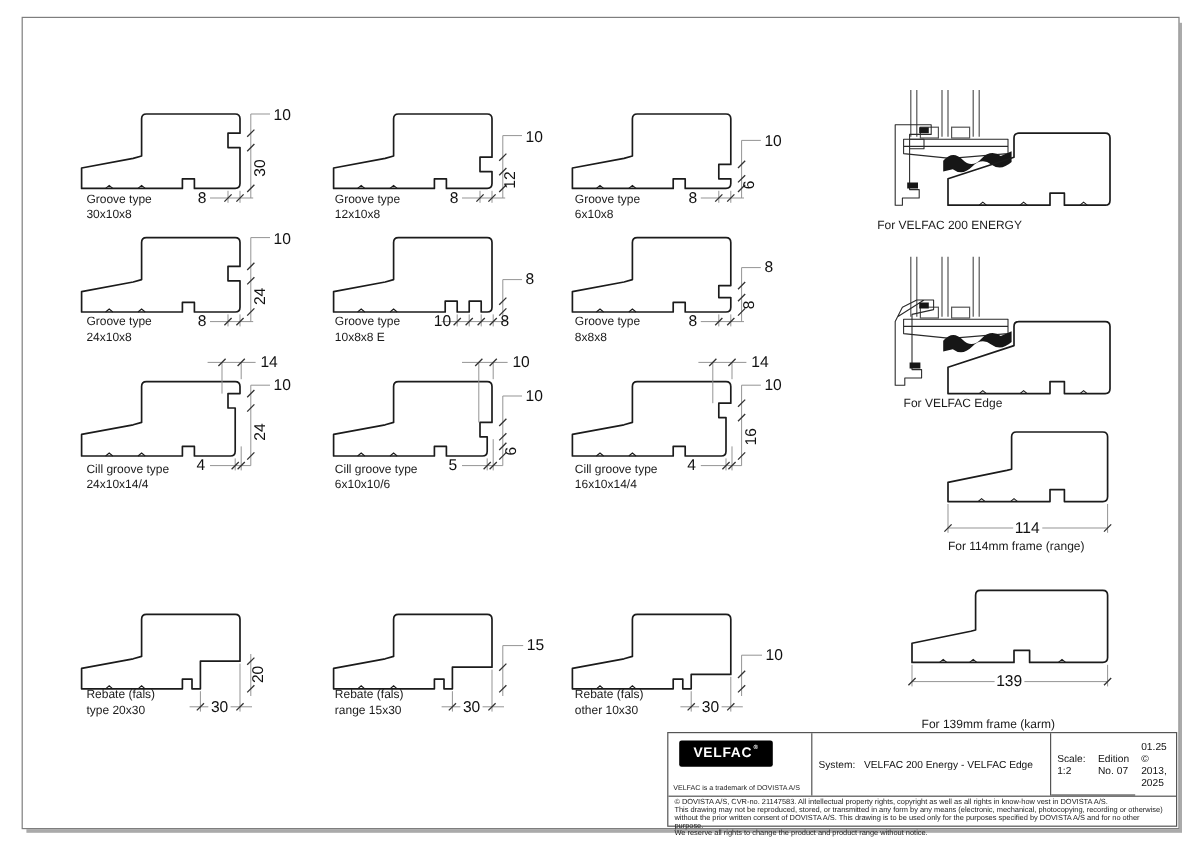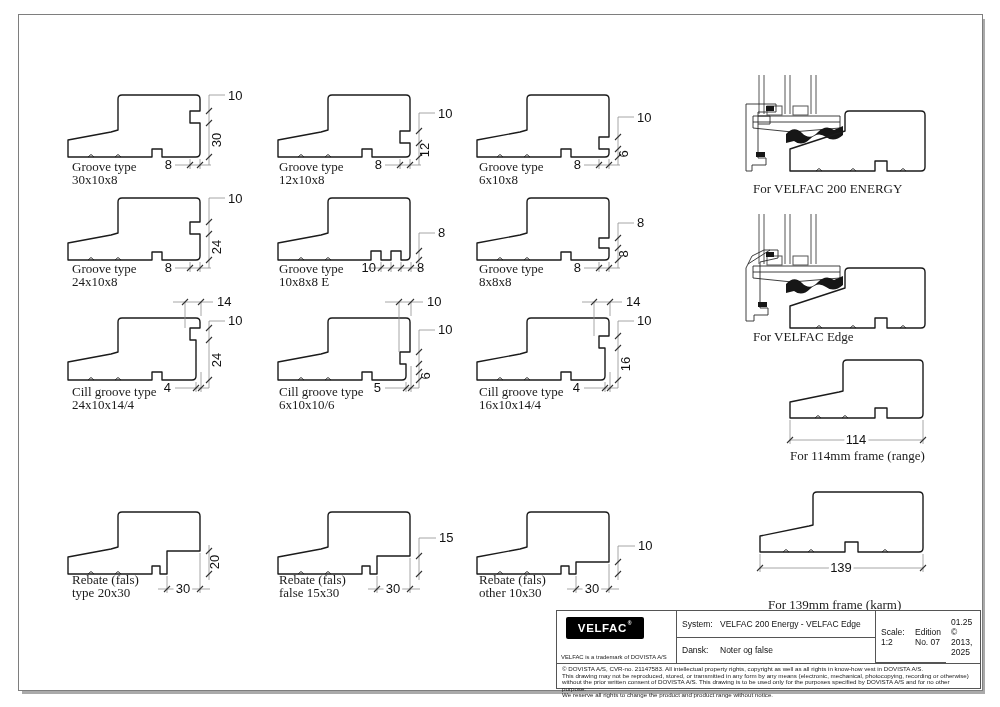--- a/index.html
+++ b/index.html
@@ -16,33 +16,33 @@
   svg text { font-family:"Liberation Sans", sans-serif; }
   .p  { fill:none; stroke:#1b1b1b; stroke-width:1.4; stroke-linejoin:round; stroke-linecap:round; }
   .thin { fill:none; stroke:#2a2a2a; stroke-width:0.9; stroke-linejoin:round; }
   .g  { fill:none; stroke:#555; stroke-width:1; }
   .d  { fill:none; stroke:#8f8f8f; stroke-width:0.8; }
   .tk { fill:none; stroke:#333; stroke-width:1.1; }
   .nk { fill:none; stroke:#1b1b1b; stroke-width:0.9; }
   .blk { fill:#161616; stroke:none; }
   .dt { font-size:13px; fill:#111; }
   .halo { paint-order:stroke; stroke:#fff; stroke-width:5px; text-anchor:middle; }
-  .lbl { position:absolute; font-size:13px; line-height:12.5px; color:#1a1a1a; white-space:nowrap;font-family:Liberation Serif, serif; }
+  .lbl { position:absolute; font-size:10px; line-height:12.5px; color:#1a1a1a; white-space:nowrap; }
   
   .tb { position:absolute; left:556px; top:610px; width:425px; height:79px;
         border:1px solid #555; box-sizing:border-box; background:#fff;
         display:flex; flex-direction:column; font-size:8.5px; color:#111; }
   .tb-top { display:flex; flex:0 0 52px; border-bottom:1px solid #555; }
   .tb-logo { width:120px; border-right:1px solid #555; position:relative; box-sizing:border-box; }
   .logo-box { position:absolute; left:9px; top:6px; width:78px; height:22px; background:#000;
               border-radius:2px; color:#fff; display:flex; align-items:center; justify-content:center;
               font-weight:bold; font-size:11.5px; letter-spacing:0.6px; }
   .logo-mark { font-size:5px; position:relative; top:-5px; margin-left:1px; }
   .tm { position:absolute; left:4px; bottom:3px; font-size:5.9px; color:#222; white-space:nowrap; }
-  .tb-mid { width:199px; border-right:1px solid #555; display:flex; flex-direction:column; box-sizing:border-box; }
+  .tb-mid { width:199px; border-right:1px solid #555; display:flex; flex-direction:row; box-sizing:border-box; }
   .tb-right { flex:1; display:flex; flex-direction:row; }
   .tb-row { flex:1; display:flex; align-items:center; padding:0 5px; border-bottom:1px solid #555; }
   .tb-row:last-child { border-bottom:none; }
   .tb-row .k { width:38px; flex:none; }
   .tb-fine { flex:1; padding:2px 5px; font-size:6.2px; line-height:6.6px; color:#222; }
 </style>
 </head>
 <body>
 
 <div class="sheet"></div>
@@ -160,21 +160,21 @@
 <div class="lbl" style="left:72px;top:574px"><span>Rebate (fals)</span><br><span>type 20x30</span></div>
 
 <svg class="cell" style="left:273px;top:490px" width="215" height="122">
   <path class="p" d="M5,84 L5,67 L48,59 L55,57 L55,26 Q55,22 59,22 L133,22 Q137,22 137,26 L137,66 L104,66 L104,84 L97,84 L97,76 L89,76 L89,84 Z"></path>
   <path class="nk" d="M25,84 l3,-2.5 3,2.5 M52,84 l3,-2.5 3,2.5"></path>
   <path class="d" d="M146,48 L163,48 M146,48 L146,90 M95,99 L147,99 M104,86 L104,103 M137,68 L137,103"></path>
   <path class="tk" d="M143,69 L149,63 M143,87 L149,81 M101,102 L107,96 M134,102 L140,96"></path>
   <text class="dt" x="166" y="52">15</text>
   <text class="dt halo" x="120" y="103">30</text>
 </svg>
-<div class="lbl" style="left:279px;top:574px"><span>Rebate (fals)</span><br><span>false 15x30</span></div>
+<div class="lbl" style="left:279px;top:574px"><span>Rebate (fals)</span><br><span>range 15x30</span></div>
 
 <svg class="cell" style="left:472px;top:490px" width="215" height="122">
   <path class="p" d="M5,84 L5,67 L48,59 L55,57 L55,26 Q55,22 59,22 L133,22 Q137,22 137,26 L137,72 L104,72 L104,84 L97,84 L97,76 L89,76 L89,84 Z"></path>
   <path class="nk" d="M25,84 l3,-2.5 3,2.5 M52,84 l3,-2.5 3,2.5"></path>
   <path class="d" d="M146,56 L163,56 M146,56 L146,90 M95,99 L147,99 M104,86 L104,103 M137,74 L137,103"></path>
   <path class="tk" d="M143,75 L149,69 M143,87 L149,81 M101,102 L107,96 M134,102 L140,96"></path>
   <text class="dt" x="166" y="60">10</text>
   <text class="dt halo" x="120" y="103">30</text>
 </svg>
 <div class="lbl" style="left:479px;top:574px"><span>Rebate (fals)</span><br><span>other 10x30</span></div>
@@ -183,21 +183,21 @@
   <path class="g" d="M19,11 L19,50 M24,11 L24,50 M45,11 L45,50 M50,11 L50,50 M71,11 L71,50 M76,11 L76,50"></path>
   <rect class="g" x="27" y="42" width="15" height="9"></rect>
   <rect class="g" x="53" y="42" width="15" height="9"></rect>
   <path class="thin" d="M13,52 L100,52 L100,64 L52,68 L13,64 Z M13,58 L100,58"></path>
   <path class="blk" d="M46,70 Q54,61 62,69 Q70,77 78,68 Q86,60 94,66 L103,62 L103,71 Q94,79 86,73 Q78,67 70,75 Q62,83 54,77 L46,79 Z"></path>
   <path class="thin" d="M6,40 L36,40 L36,48 L18,48 L18,94 L26,94 L26,101 L12,101 L12,107 L6,107 Z M18,52 L30,52 L30,60 L18,60"></path>
   <path class="blk" d="M26,42 h8 v5 h-8 Z M16,88 h9 v5 h-9 Z"></path>
   <path class="p" d="M50,107 L50,85 L105,67 L105,51 Q105,47 109,47 L181,47 Q185,47 185,51 L185,103 Q185,107 181,107 L147,107 L147,97 L135,97 L135,107 Z"></path>
   <path class="nk" d="M76,107 l3,-2.5 3,2.5 M110,107 l3,-2.5 3,2.5 M160,107 l3,-2.5 3,2.5"></path>
 </svg>
-<div class="lbl" style="left:753px;top:183px"><span>For VELFAC 200 ENERGY</span></div>
+<div class="lbl" style="left:731px;top:183px"><span>For VELFAC 200 ENERGY</span></div>
 
 <svg class="sec" style="left:740px;top:212px" width="200" height="118">
   <path class="g" d="M19,2 L19,52 M24,2 L24,52 M45,2 L45,52 M50,2 L50,52 M71,2 L71,52 M76,2 L76,52"></path>
   <rect class="g" x="27" y="44" width="15" height="9"></rect>
   <rect class="g" x="53" y="44" width="15" height="9"></rect>
   <path class="thin" d="M13,54 L100,54 L100,66 L52,70 L13,66 Z M13,60 L100,60"></path>
   <path class="blk" d="M46,72 Q54,63 62,71 Q70,79 78,70 Q86,62 94,68 L103,64 L103,73 Q94,81 86,75 Q78,69 70,77 Q62,85 54,79 L46,81 Z"></path>
   <path class="thin" d="M6,56 L12,44 L24,38 L38,38 L38,46 L20,50 L20,96 L28,96 L28,103 L14,103 L14,109 L6,109 Z M8,52 L30,38"></path>
   <path class="blk" d="M26,40 h8 v5 h-8 Z M18,90 h9 v5 h-9 Z"></path>
   <path class="p" d="M50,116 L50,94 L105,76 L105,60 Q105,56 109,56 L181,56 Q185,56 185,60 L185,112 Q185,116 181,116 L147,116 L147,106 L135,106 L135,116 Z"></path>
@@ -229,24 +229,20 @@
       <div class="logo-box">
         <span>VELFAC</span>
           <span class="logo-mark">®</span>
       </div>
       <div class="tm">VELFAC is a trademark of DOVISTA A/S</div>
     </div>
     <div class="tb-mid">
       <div class="tb-row">
         <span class="k">System:</span>
         <span>VELFAC 200 Energy - VELFAC Edge</span>
-      </div>
-      <div class="tb-row">
-        <span class="k">Dansk:</span>
-        <span>Noter og false</span>
       </div>
     </div>
     <div class="tb-right">
       <div class="tb-row">
           <span>Scale: 1:2</span>
         </div>
       <div class="tb-row">
           <span>Edition No. 07</span>
         </div>
       <div class="tb-row">

